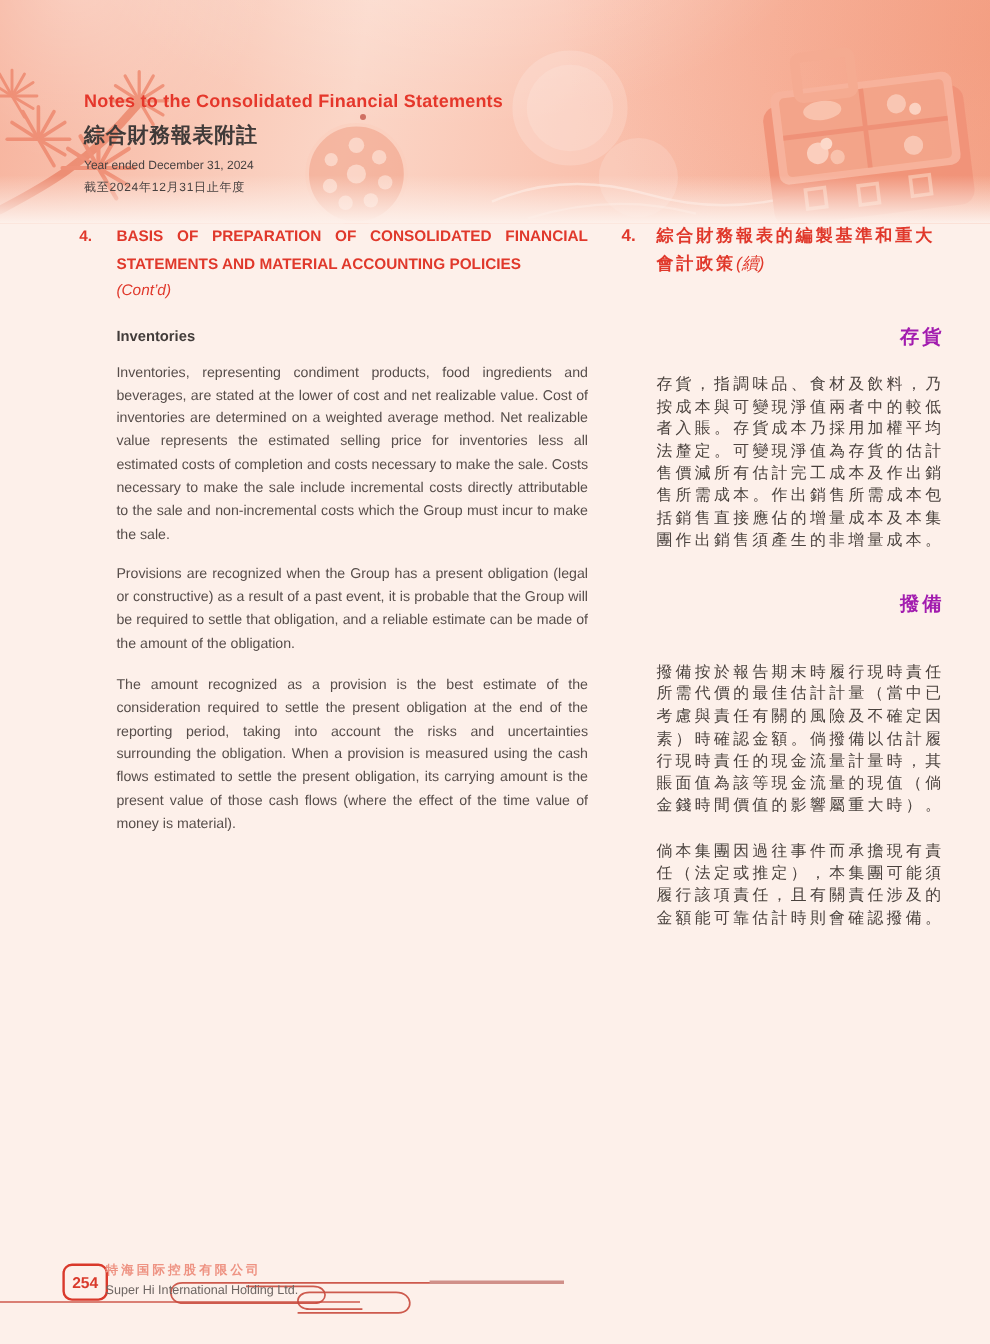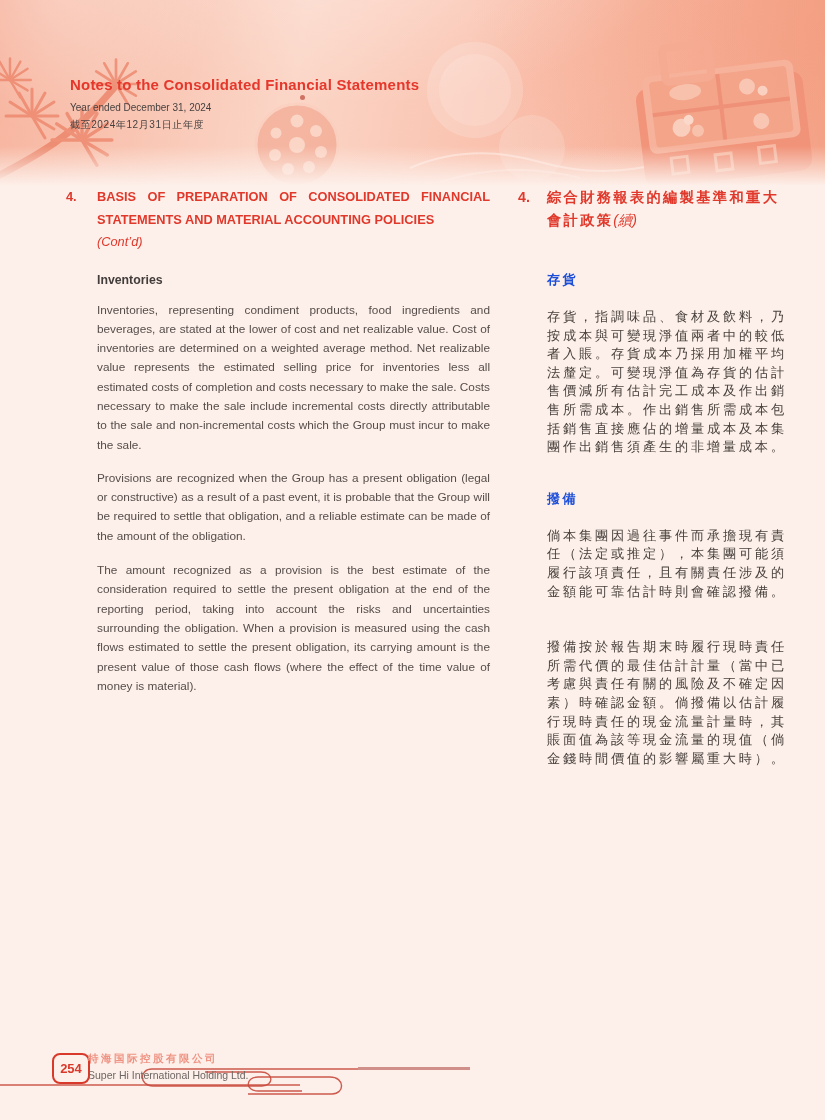--- a/index.html
+++ b/index.html
@@ -39,21 +39,21 @@
   .col-en .sec-num{width:31px;font-size:12.8px;line-height:22.5px;}
   .col-en .sec-body{width:393px;font-size:12.8px;line-height:22.5px;text-align:justify;}
   .col-zh .sec-num{width:29px;font-size:14.2px;line-height:22.5px;}
   .col-zh .sec-body{width:239px;font-size:14.2px;line-height:22.5px;letter-spacing:2.4px;}
   .contd{font-style:italic;font-weight:normal;display:block;}
   .contd-inline{font-style:italic;font-weight:normal;letter-spacing:0;}
   .indent-en{margin-left:31px;width:393px;}
   .indent-zh{margin-left:29px;width:240px;}
   .h-en{font-size:12.3px;font-weight:bold;color:#423c3a;}
   .p-en{font-size:11.8px;line-height:19.3px;text-align:justify;color:#564d4a;}
-  .h-zh{font-size:13px;font-weight:bold;color:#1d4ed8;letter-spacing:2.5px;}
+  .h-zh{font-size:16px;font-weight:bold;color:#a21caf;letter-spacing:2.5px;text-align:right;}
   .p-zh{font-size:13.2px;line-height:18.6px;letter-spacing:2.8px;text-align:justify;color:#4a423e;}
   .mt-inv-h-en{margin-top:19px;}  .mt-inv-p-en{margin-top:14px;}
   .mt-prov-h-en{margin-top:14px;} .mt-prov-p1-en{margin-top:14px;} .mt-prov-p2-en{margin-top:15px;}
   .mt-inv-h-zh{margin-top:40px;}  .mt-inv-p-zh{margin-top:19px;}
   .mt-prov-h-zh{margin-top:33px;} .mt-prov-p1-zh{margin-top:19px;} .mt-prov-p2-zh{margin-top:37px;}
   
   .page-badge{
     position:absolute;left:52px;top:1053px;width:34px;height:27px;
     border:2px solid #d9392b;border-radius:8px;
     display:flex;align-items:center;justify-content:center;
@@ -129,20 +129,21 @@
       <rect x="56" y="124" width="16" height="16" fill="none" stroke="#f7bca6" stroke-width="3"></rect>
       <rect x="100" y="126" width="16" height="16" fill="none" stroke="#f7bca6" stroke-width="3"></rect>
       <rect x="144" y="124" width="16" height="16" fill="none" stroke="#f7bca6" stroke-width="3"></rect>
     </g>
   </svg>
   <div class="deco-dot"></div>
 </div>
 
 <div class="header-text">
   <div class="title-en">Notes to the Consolidated Financial Statements</div>
+  <div class="title-zh">綜合財務報表附註</div>
   <div class="sub-en">Year ended December 31, 2024</div>
   <div class="sub-zh">截至2024年12月31日止年度</div>
 </div>
 
 <div class="col col-en">
   <div class="sec-head">
     <div class="sec-num">4.</div>
     <div class="sec-body">
       <span>BASIS OF PREPARATION OF CONSOLIDATED FINANCIAL STATEMENTS AND MATERIAL ACCOUNTING POLICIES</span>
       <span class="contd">(Cont’d)</span>
@@ -160,22 +161,22 @@
   <div class="sec-head">
     <div class="sec-num">4.</div>
     <div class="sec-body">
       <span>綜合財務報表的編製基準和重大會計政策</span><span class="contd-inline">(續)</span>
     </div>
   </div>
   <div class="indent-zh">
     <div class="h-zh mt-inv-h-zh">存貨</div>
     <div class="p-zh mt-inv-p-zh">存貨，指調味品、食材及飲料，乃按成本與可變現淨值兩者中的較低者入賬。存貨成本乃採用加權平均法釐定。可變現淨值為存貨的估計售價減所有估計完工成本及作出銷售所需成本。作出銷售所需成本包括銷售直接應佔的增量成本及本集團作出銷售須產生的非增量成本。</div>
     <div class="h-zh mt-prov-h-zh">撥備</div>
+    <div class="p-zh mt-prov-p2-zh">撥備按於報告期末時履行現時責任所需代價的最佳估計計量（當中已考慮與責任有關的風險及不確定因素）時確認金額。倘撥備以估計履行現時責任的現金流量計量時，其賬面值為該等現金流量的現值（倘金錢時間價值的影響屬重大時）。</div>
     <div class="p-zh mt-prov-p1-zh">倘本集團因過往事件而承擔現有責任（法定或推定），本集團可能須履行該項責任，且有關責任涉及的金額能可靠估計時則會確認撥備。</div>
-    <div class="p-zh mt-prov-p2-zh">撥備按於報告期末時履行現時責任所需代價的最佳估計計量（當中已考慮與責任有關的風險及不確定因素）時確認金額。倘撥備以估計履行現時責任的現金流量計量時，其賬面值為該等現金流量的現值（倘金錢時間價值的影響屬重大時）。</div>
   </div>
 </div>
 
 <div class="page-badge">
   <span>254</span>
 </div>
 <div class="company">
   <div class="company-zh">特海国际控股有限公司</div>
   <div class="company-en">Super Hi International Holding Ltd.</div>
 </div>

